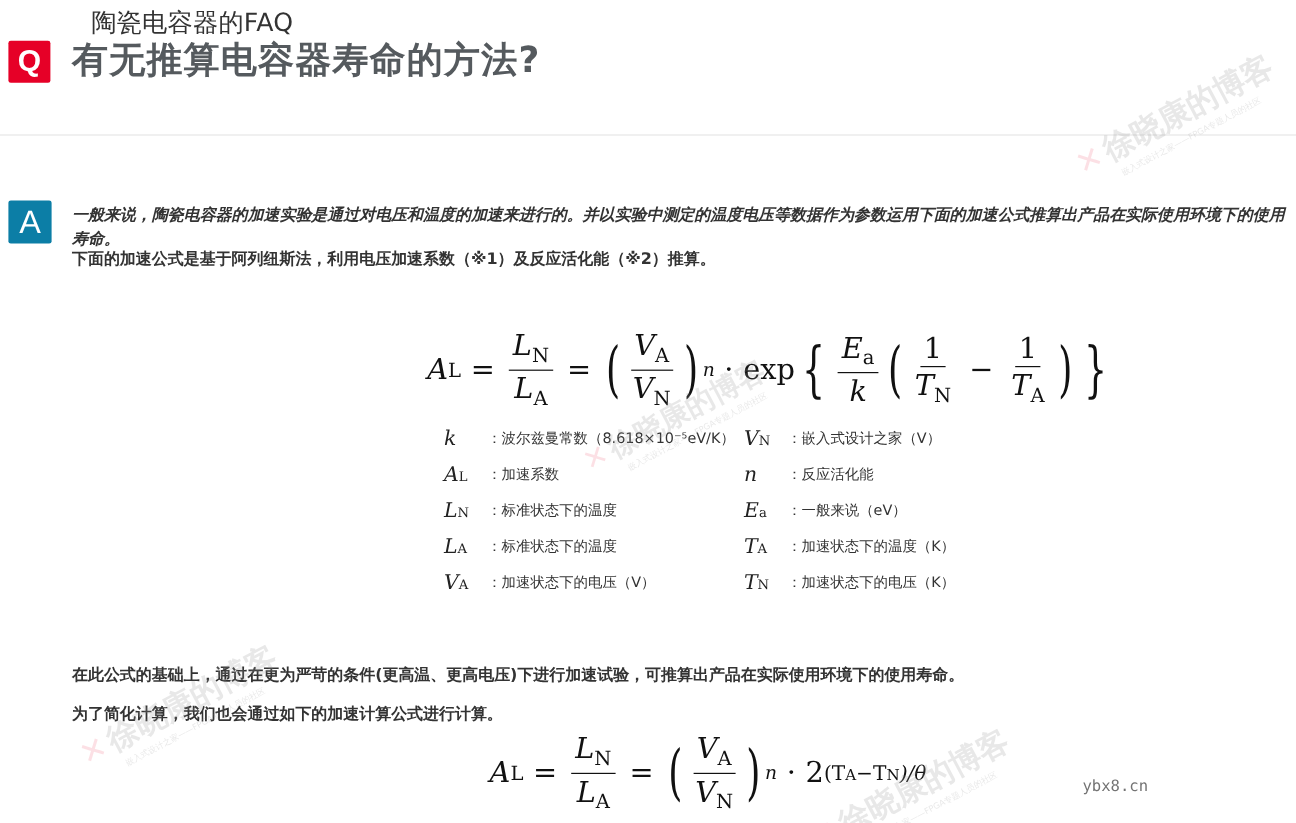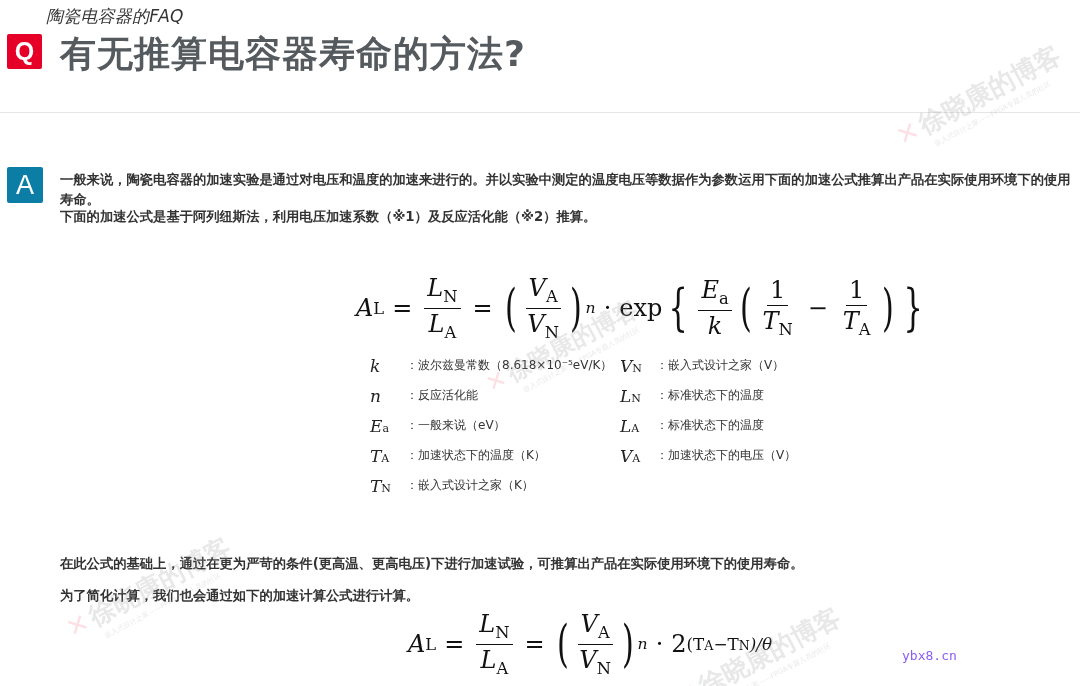--- a/index.html
+++ b/index.html
@@ -2,47 +2,47 @@
 <html><head>
 <meta charset="utf-8">
 <style>
   html, body { margin: 0; padding: 0; background: #ffffff; }
   body {
     width: 1080px; height: 686px; overflow: hidden; position: relative;
     font-family: "DejaVu Sans", "Liberation Sans", sans-serif;
     color: #333333;
   }
   .category {
-    position: absolute; left: 46px; top: 5px;
-    font-size: 17px; color: #333; letter-spacing: 0.2px; font-style: italic;
+    position: absolute; left: 76px; top: 5px;
+    font-size: 21px; color: #333; letter-spacing: 0.2px;
   }
   .q-badge {
     position: absolute; left: 7px; top: 34px; width: 35px; height: 35px;
     background: #e60027; color: #fff; border-radius: 2px;
     font-family: "Liberation Sans", sans-serif; font-weight: bold; font-size: 25px;
     display: flex; align-items: center; justify-content: center;
   }
   .question-title {
     position: absolute; left: 60px; top: 30px;
-    font-size: 36px; font-weight: bold; color: #555a5e; letter-spacing: 1px;
+    font-size: 30px; font-weight: bold; color: #555a5e; letter-spacing: 1px;
   }
   .separator {
     position: absolute; left: 0; top: 112px; width: 1080px; height: 1px; background: #e6e6e6;
   }
   .a-badge {
     position: absolute; left: 7px; top: 167px; width: 36px; height: 36px;
     background: #0c7ea6; color: #fff; border-radius: 2px;
     font-family: "Liberation Sans", sans-serif; font-size: 27px;
     display: flex; align-items: center; justify-content: center;
   }
   .para {
     position: absolute; left: 60px; font-size: 13.3px; line-height: 20px; color: #333;
     width: 1015px; font-weight: bold;
   }
-  .p1 { top: 170px; }
+  .p1 { top: 170px; font-style: italic; }
   .p2 { top: 207px; }
   .p3 { top: 527px; margin-top: 27px; }
   .p4 { top: 586px; }
 
   .formula {
     position: absolute; font-family: "DejaVu Serif", "Liberation Serif", serif; color: #111;
     display: flex; align-items: center; white-space: nowrap;
   }
   .f1 { left: 356px; top: 268px; font-size: 24px; height: 80px; }
   .f2 { left: 408px; top: 605px; font-size: 24px; height: 78px; }
@@ -71,21 +71,21 @@
 
   .watermark {
     position: absolute; color: rgba(150,150,150,0.22); font-weight: bold;
     transform: rotate(-28deg); white-space: nowrap; pointer-events: none;
   }
   .watermark .x { color: rgba(230,0,39,0.12); margin-right: 4px; }
   .watermark .small { display: block; font-size: 7px; font-weight: normal; margin-left: 30px; }
 
   .site-mark {
     position: absolute; left: 902px; top: 648px; font-family: "DejaVu Sans Mono", monospace;
-    font-size: 13px; color: #8b5cf6;
+    font-size: 13px; color: #737373;
   }
 </style>
 </head>
 <body>
 
 <div class="category">陶瓷电容器的FAQ</div>
 <div class="q-badge">Q</div>
 <div class="question-title">有无推算电容器寿命的方法?</div>
 <div class="separator"></div>
 
@@ -133,20 +133,24 @@
 <div class="legend">
   <div class="legend-item">
     <span class="legend-sym"><span>k</span><span class="s"></span></span>
     <span class="legend-desc">：波尔兹曼常数（8.618×10⁻⁵eV/K）</span>
   </div>
   <div class="legend-item">
     <span class="legend-sym"><span>V</span><span class="s">N</span></span>
     <span class="legend-desc">：嵌入式设计之家（V）</span>
   </div>
   <div class="legend-item">
+    <span class="legend-sym"><span>A</span><span class="s">L</span></span>
+    <span class="legend-desc">：加速系数</span>
+  </div>
+  <div class="legend-item">
     <span class="legend-sym"><span>n</span><span class="s"></span></span>
     <span class="legend-desc">：反应活化能</span>
   </div>
   <div class="legend-item">
     <span class="legend-sym"><span>L</span><span class="s">N</span></span>
     <span class="legend-desc">：标准状态下的温度</span>
   </div>
   <div class="legend-item">
     <span class="legend-sym"><span>E</span><span class="s">a</span></span>
     <span class="legend-desc">：一般来说（eV）</span>
@@ -158,21 +162,21 @@
   <div class="legend-item">
     <span class="legend-sym"><span>T</span><span class="s">A</span></span>
     <span class="legend-desc">：加速状态下的温度（K）</span>
   </div>
   <div class="legend-item">
     <span class="legend-sym"><span>V</span><span class="s">A</span></span>
     <span class="legend-desc">：加速状态下的电压（V）</span>
   </div>
   <div class="legend-item">
     <span class="legend-sym"><span>T</span><span class="s">N</span></span>
-    <span class="legend-desc">：嵌入式设计之家（K）</span>
+    <span class="legend-desc">：加速状态下的电压（K）</span>
   </div>
 </div>
 
 <div class="para p3">在此公式的基础上，通过在更为严苛的条件(更高温、更高电压)下进行加速试验，可推算出产品在实际使用环境下的使用寿命。</div>
 <div class="para p4">为了简化计算，我们也会通过如下的加速计算公式进行计算。</div>
 
 <div class="formula f2">
   <span class="it">A</span>
     <span class="sub">L</span>
   <span class="op">=</span>

